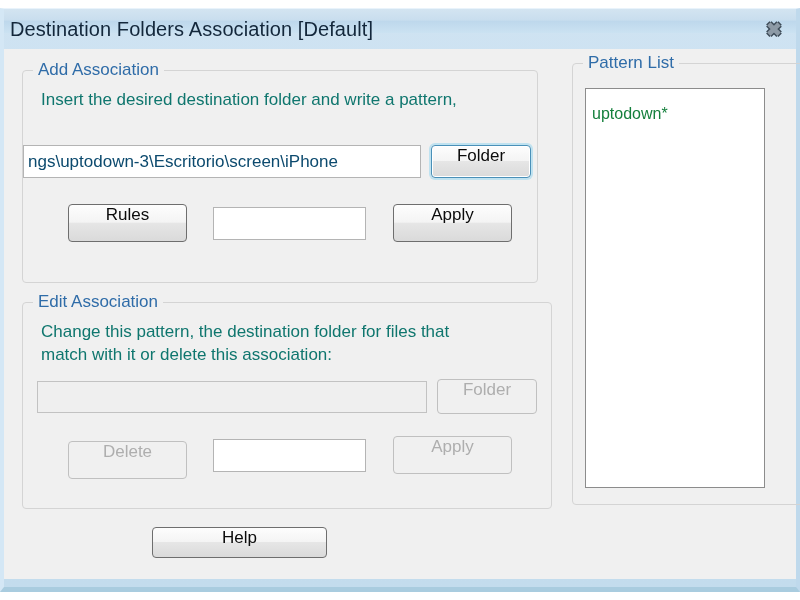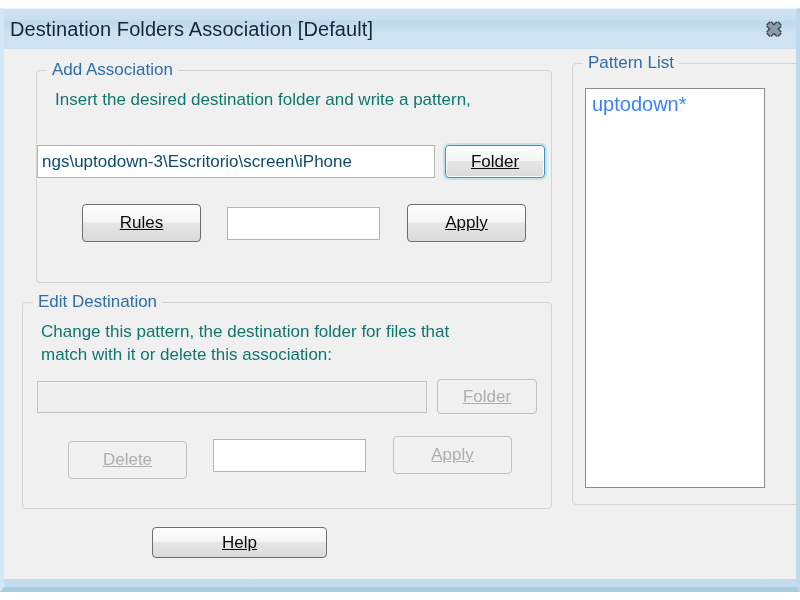--- a/index.html
+++ b/index.html
@@ -84,21 +84,21 @@
     position: absolute;
     top: -11px;
     left: 10px;
     padding: 0 5px;
     background: #f0f0f0;
     color: #2f6ca8;
     font-size: 17px;
     white-space: nowrap;
   }
 
-  #group-add { left: 32px;  top: 21px;  width: 516px; height: 213px; padding-left: 40px; }
+  #group-add { left: 18px;  top: 21px;  width: 516px; height: 213px; padding-left: 40px; }
   #group-edit{ left: 18px;  top: 253px; width: 530px; height: 207px; }
   #group-pattern { left: 568px; top: 14px; width: 236px; height: 442px; }
 
   .instruction {
     position: absolute;
     font-size: 17px;
     color: #0f766e;
     line-height: 1.35;
     white-space: nowrap;
   }
@@ -127,24 +127,22 @@
     box-sizing: border-box;
     border: 1px solid #6e6e6e;
     border-radius: 4px;
     background: linear-gradient(to bottom,
                 #fdfdfd 0%, #f4f4f4 48%, #e6e6e6 50%, #dadada 100%);
     font-family: "Liberation Sans", sans-serif;
     font-size: 17px;
     color: #0b0b0b;
     cursor: pointer;
     display: flex;
-    align-items: center;
     justify-content: center;
     padding: 0;
-    text-decoration: underline;
   }
   .btn.disabled {
     border: 1px solid #c0c0c0;
     background: #f0f0f0;
     color: #aeaeae;
     cursor: default;
   }
   .btn.focused {
     border: 1px solid #4a90b8;
     box-shadow: 0 0 0 2px #bfe2f0, inset 0 0 0 1px #ffffff;
@@ -154,23 +152,23 @@
   #pattern-listbox {
     position: absolute;
     left: 12px; top: 24px;
     width: 180px; height: 400px;
     box-sizing: border-box;
     background: #ffffff;
     border: 1px solid #8c8c8c;
     overflow: hidden;
   }
   .list-item {
-    font-size: 20px;
-    color: #3b82f6;
-    padding: 4px 6px 0 6px;
+    font-size: 16px;
+    color: #15803d;
+    padding: 16px 6px 0 6px;
     white-space: nowrap;
     cursor: pointer;
   }
 </style>
 </head>
 <body>
 
 <div id="window-frame"></div>
 
 <div id="title-bar">
@@ -198,21 +196,21 @@
     </div>
 
     <input class="textinput" id="add-pattern-input" type="text" style="left: 190px; top: 136px; width: 153px; height: 33px;" value="">
 
     <div class="btn" id="add-apply-button" style="left:370px; top:133px; width:119px; height:38px;">
       <span>Apply</span>
     </div>
   </div>
 
   <div class="groupbox" id="group-edit">
-    <span class="group-legend">Edit Destination</span>
+    <span class="group-legend">Edit Association</span>
 
     <div class="instruction" style="left:18px; top:18px;">Change this pattern, the destination folder for files that</div>
     <div class="instruction" style="left:18px; top:41px;">match with it or delete this association:</div>
 
     <input class="textinput disabled" id="edit-folder-input" type="text" disabled="" style="left: 14px; top: 78px; width: 390px; height: 32px;" value="">
 
     <div class="btn disabled" id="edit-folder-button" style="left:414px; top:76px; width:100px; height:35px;">
       <span>Folder</span>
     </div>
 

